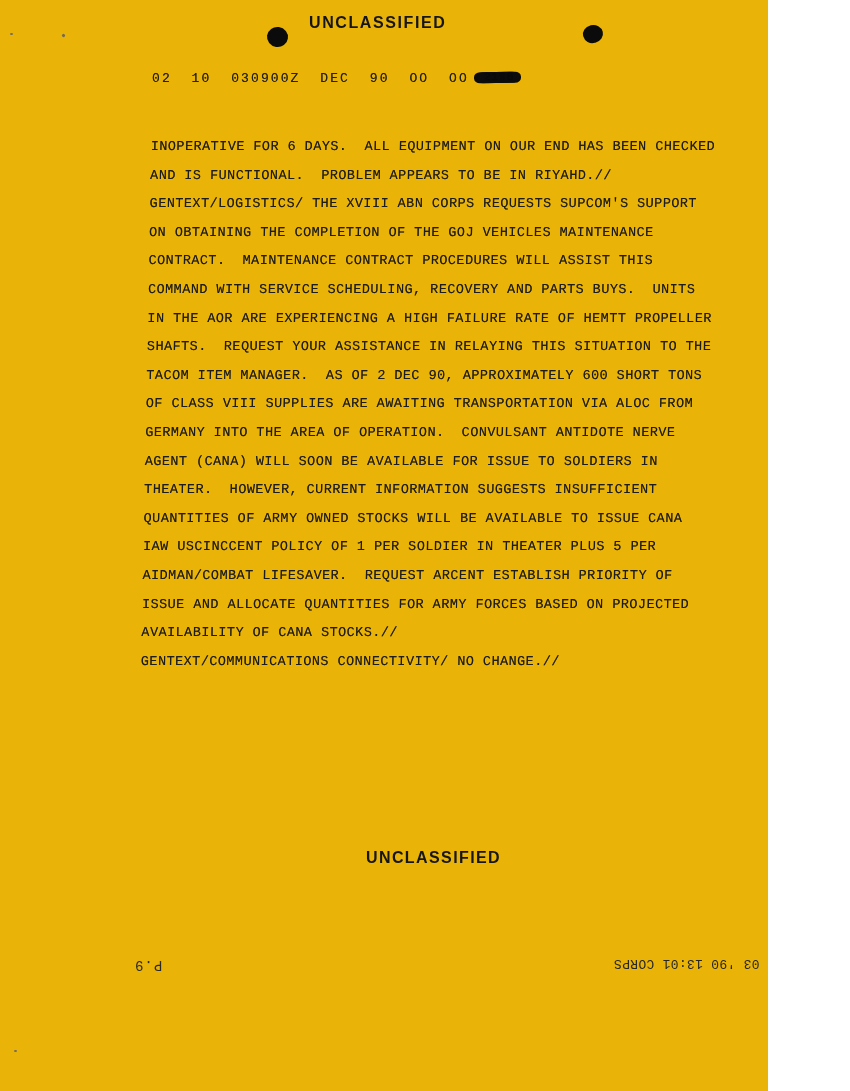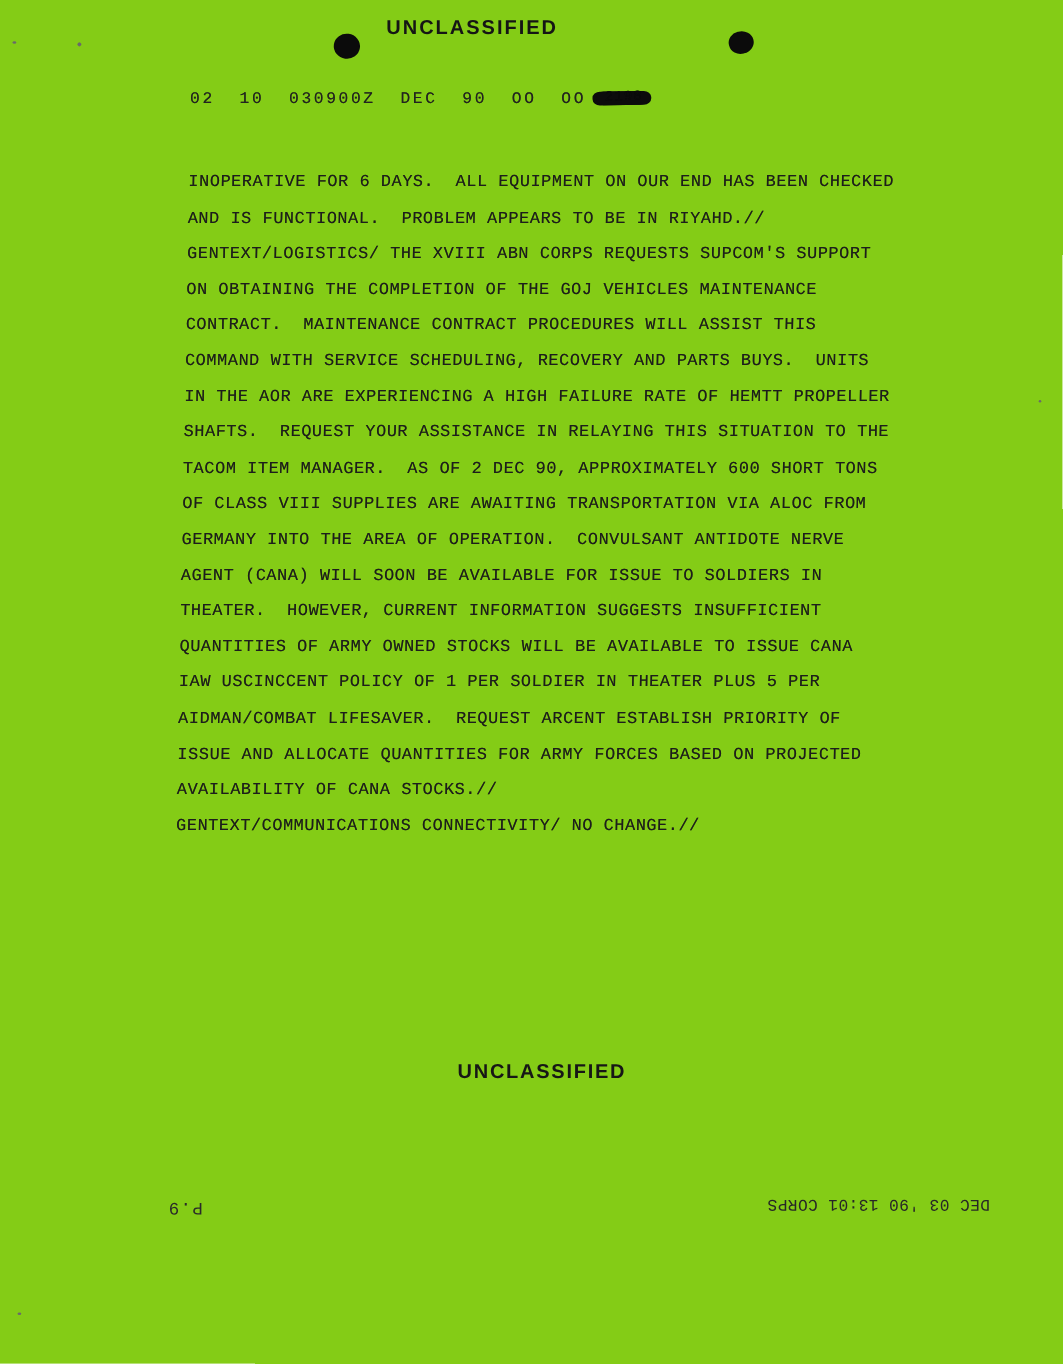--- a/index.html
+++ b/index.html
@@ -1,23 +1,23 @@
 <!DOCTYPE html>
 <html><head>
 <meta charset="utf-8">
 <style>
   * { margin: 0; padding: 0; box-sizing: border-box; }
   html, body { background: #ffffff; }
   body { font-family: "Liberation Sans", sans-serif; }
 
   .page {
     position: relative;
-    width: 850px;
+    width: 768px;
     height: 1091px;
-    background: #84cc16;
+    background: #eab308;
     overflow: hidden;
     color: #1e1e1e;
   }
 
   
   .classification-top {
     position: absolute;
     left: 309px;
     top: 14px;
     font-family: "Liberation Sans", sans-serif;

